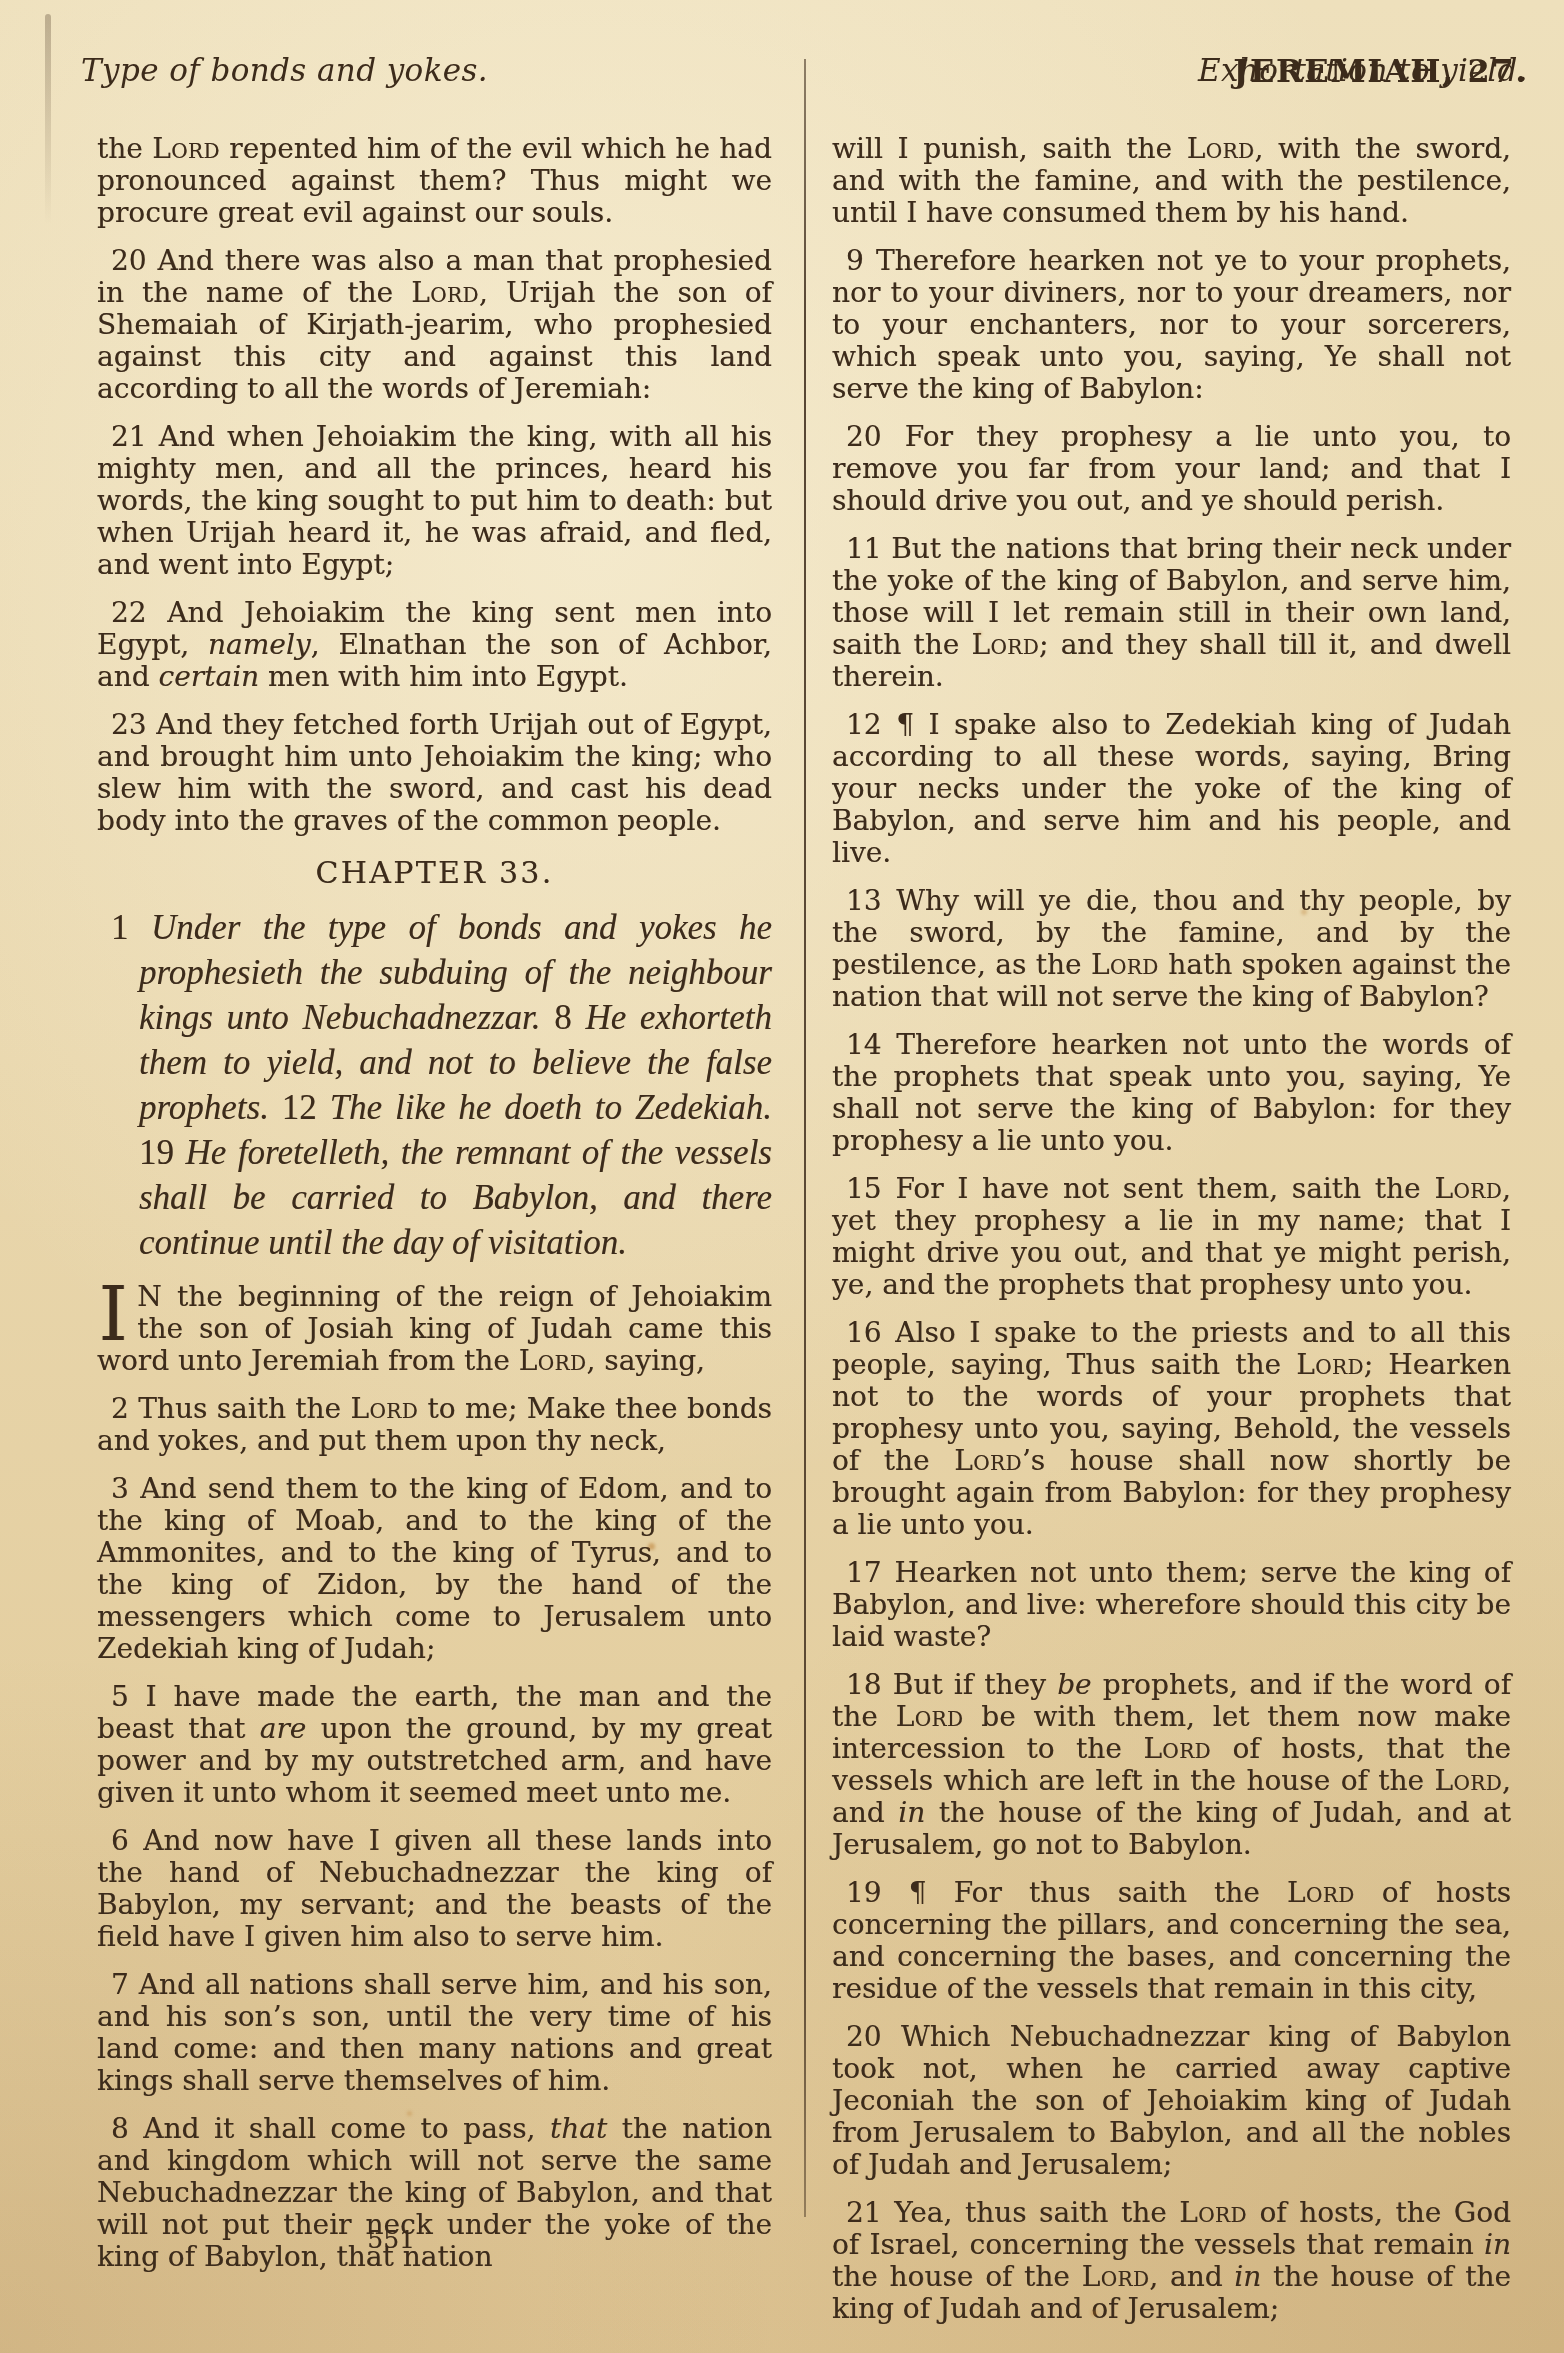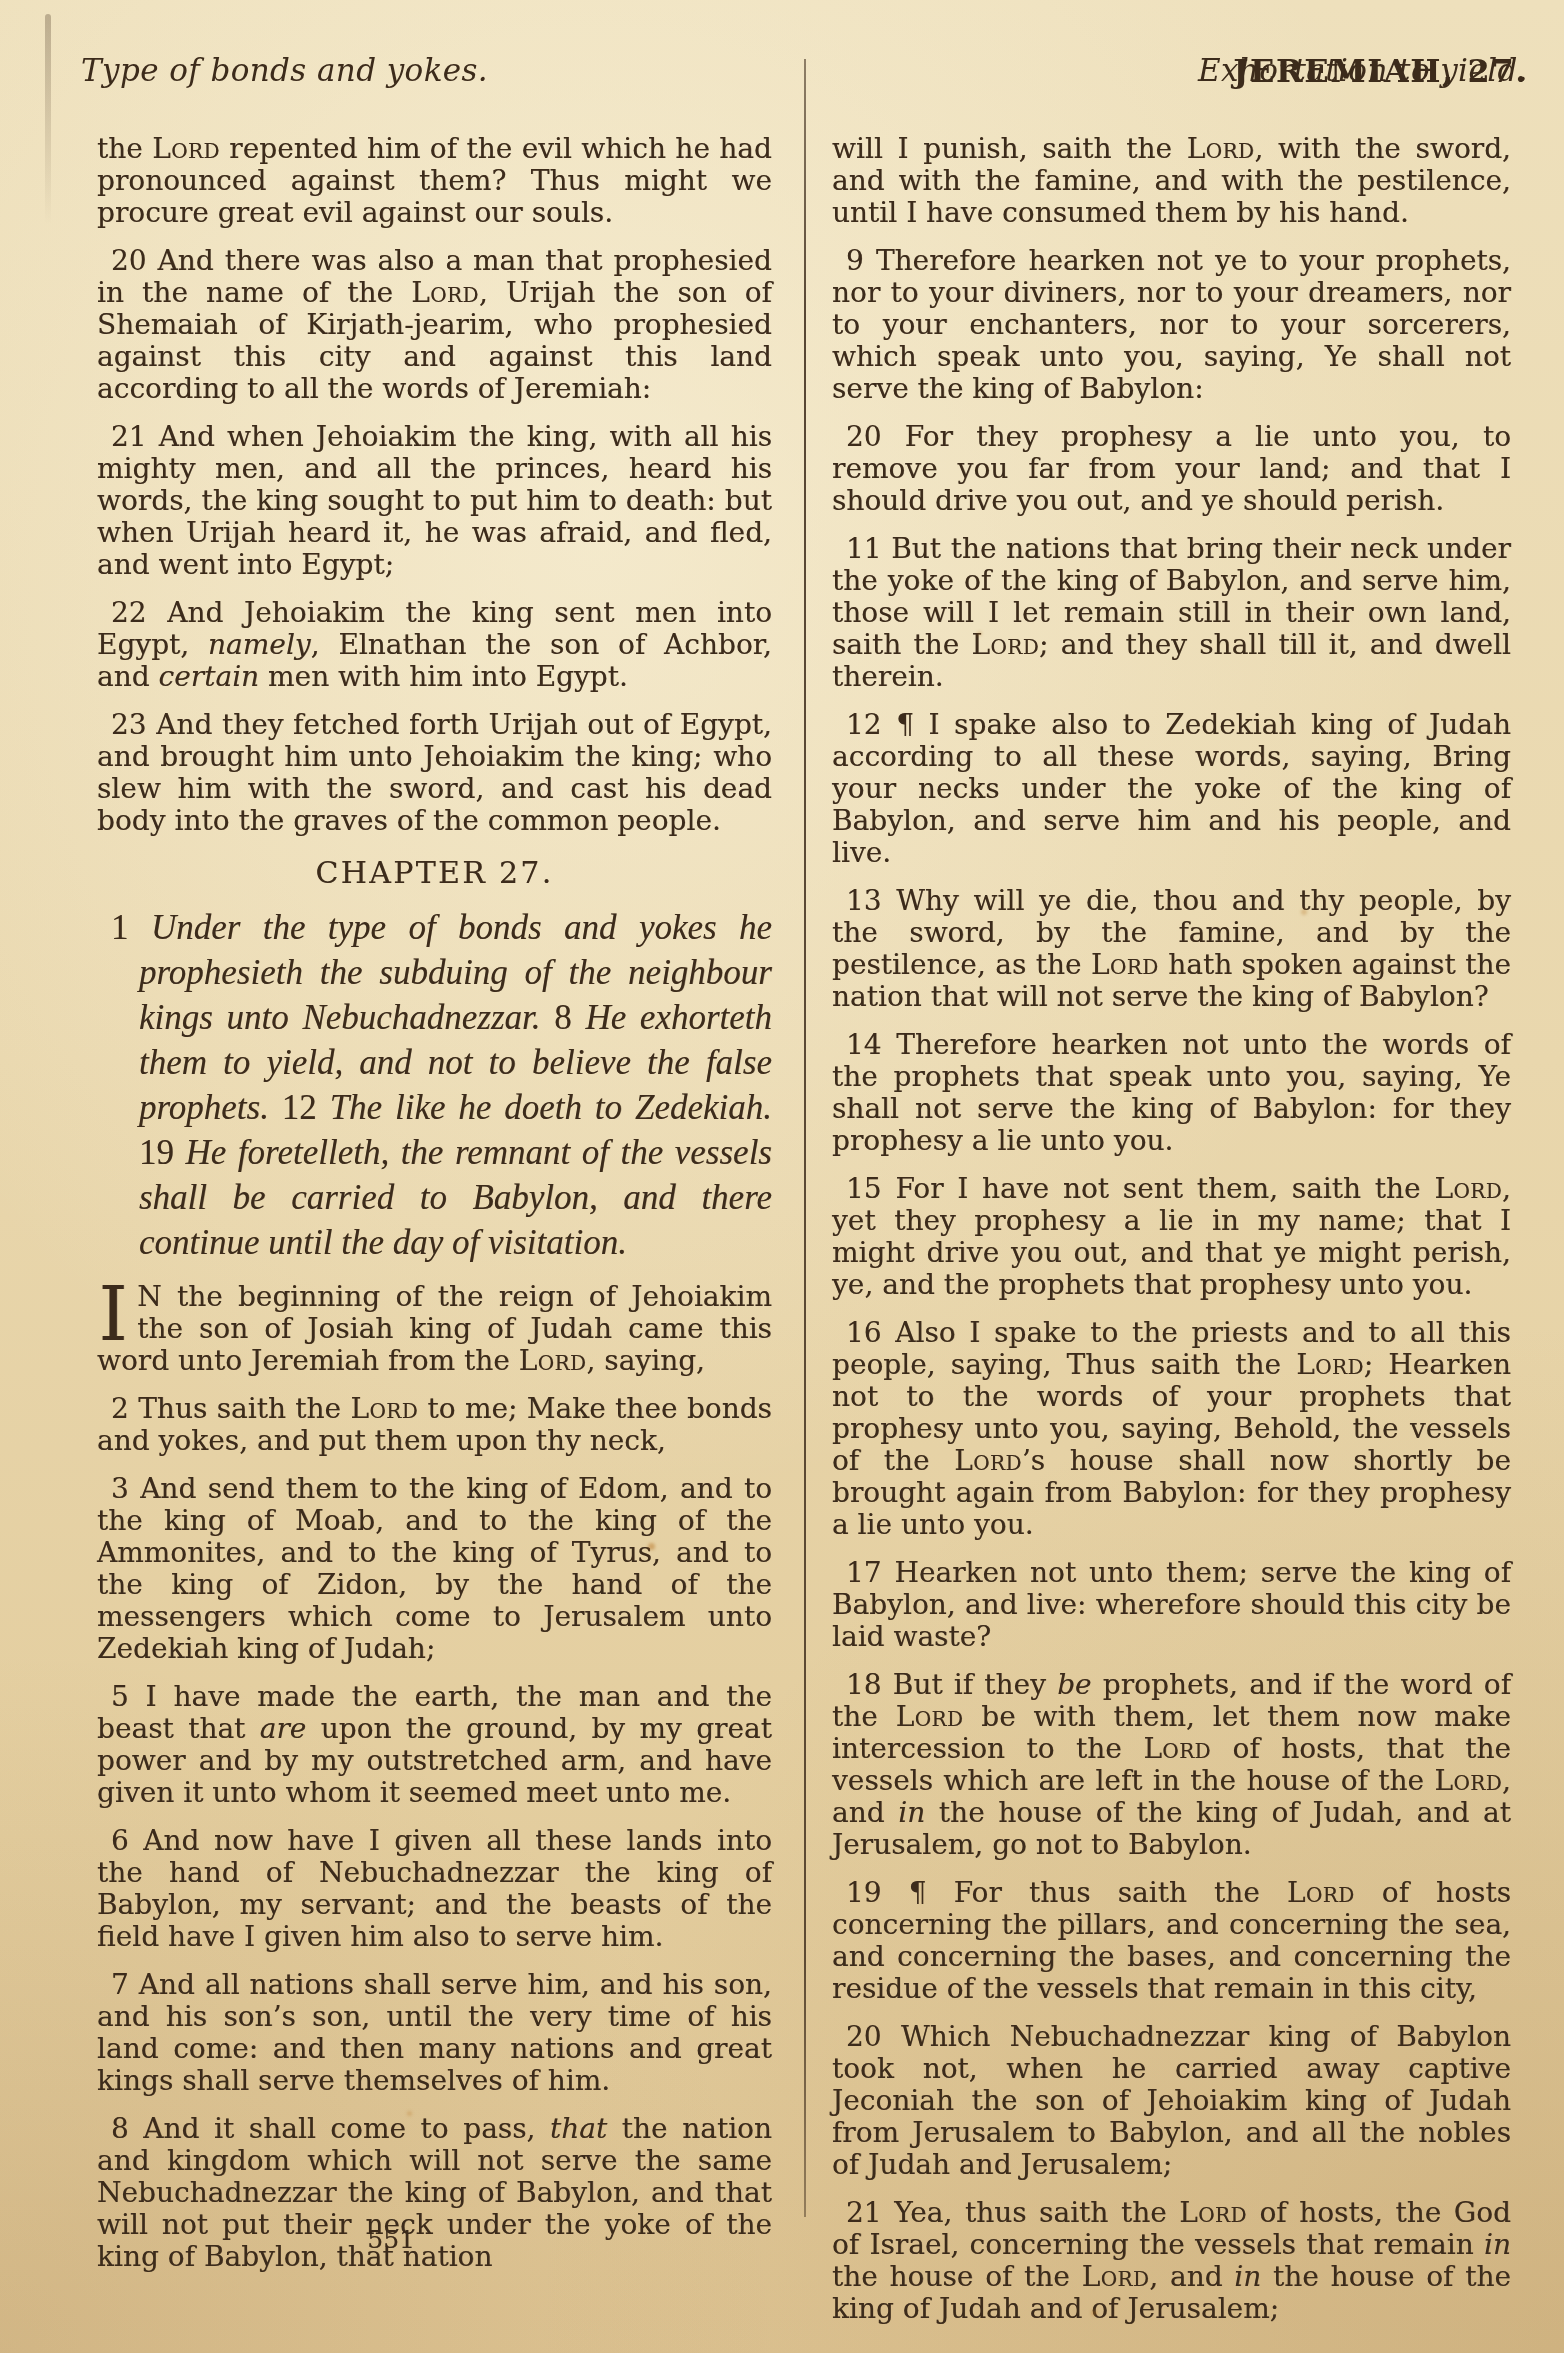--- a/index.html
+++ b/index.html
@@ -90,21 +90,21 @@
   <div class="divider"></div>
 
   <section class="col col-left">
     <p class="cont">the <span class="sc">Lord</span> repented him of the evil which he had pronounced against them? Thus might we procure great evil against our souls.</p>
     <div>
         <p class="verse"><span class="vnum">20</span> And there was also a man that prophesied in the name of the <span class="sc">Lord</span>, Urijah the son of Shemaiah of Kirjath-jearim, who prophesied against this city and against this land according to all the words of Jeremiah:</p>
         <p class="verse"><span class="vnum">21</span> And when Jehoiakim the king, with all his mighty men, and all the princes, heard his words, the king sought to put him to death: but when Urijah heard it, he was afraid, and fled, and went into Egypt;</p>
         <p class="verse"><span class="vnum">22</span> And Jehoiakim the king sent men into Egypt, <i>namely</i>, Elnathan the son of Achbor, and <i>certain</i> men with him into Egypt.</p>
         <p class="verse"><span class="vnum">23</span> And they fetched forth Urijah out of Egypt, and brought him unto Jehoiakim the king; who slew him with the sword, and cast his dead body into the graves of the common people.</p>
       </div>
-    <h2 class="chapter-heading">CHAPTER 27.</h2>
+    <h2 class="chapter-heading">CHAPTER 33.</h2>
     <p class="summary">1 <i>Under the type of bonds and yokes he prophesieth the subduing of the neighbour kings unto Nebuchadnezzar.</i> 8 <i>He exhorteth them to yield, and not to believe the false prophets.</i> 12 <i>The like he doeth to Zedekiah.</i> 19 <i>He foretelleth, the remnant of the vessels shall be carried to Babylon, and there continue until the day of visitation.</i></p>
     <p class="first-verse"><span class="dropcap">I</span><span>N the beginning of the reign of Jehoiakim the son of Josiah king of Judah came this word unto Jeremiah from the <span class="sc">Lord</span>, saying,</span></p>
     <div>
         <p class="verse"><span class="vnum">2</span> Thus saith the <span class="sc">Lord</span> to me; Make thee bonds and yokes, and put them upon thy neck,</p>
         <p class="verse"><span class="vnum">3</span> And send them to the king of Edom, and to the king of Moab, and to the king of the Ammonites, and to the king of Tyrus, and to the king of Zidon, by the hand of the messengers which come to Jerusalem unto Zedekiah king of Judah;</p>
         <p class="verse"><span class="vnum">5</span> I have made the earth, the man and the beast that <i>are</i> upon the ground, by my great power and by my outstretched arm, and have given it unto whom it seemed meet unto me.</p>
         <p class="verse"><span class="vnum">6</span> And now have I given all these lands into the hand of Nebuchadnezzar the king of Babylon, my servant; and the beasts of the field have I given him also to serve him.</p>
         <p class="verse"><span class="vnum">7</span> And all nations shall serve him, and his son, and his son’s son, until the very time of his land come: and then many nations and great kings shall serve themselves of him.</p>
         <p class="verse"><span class="vnum">8</span> And it shall come to pass, <i>that</i> the nation and kingdom which will not serve the same Nebuchadnezzar the king of Babylon, and that will not put their neck under the yoke of the king of Babylon, that nation</p>
       </div>

